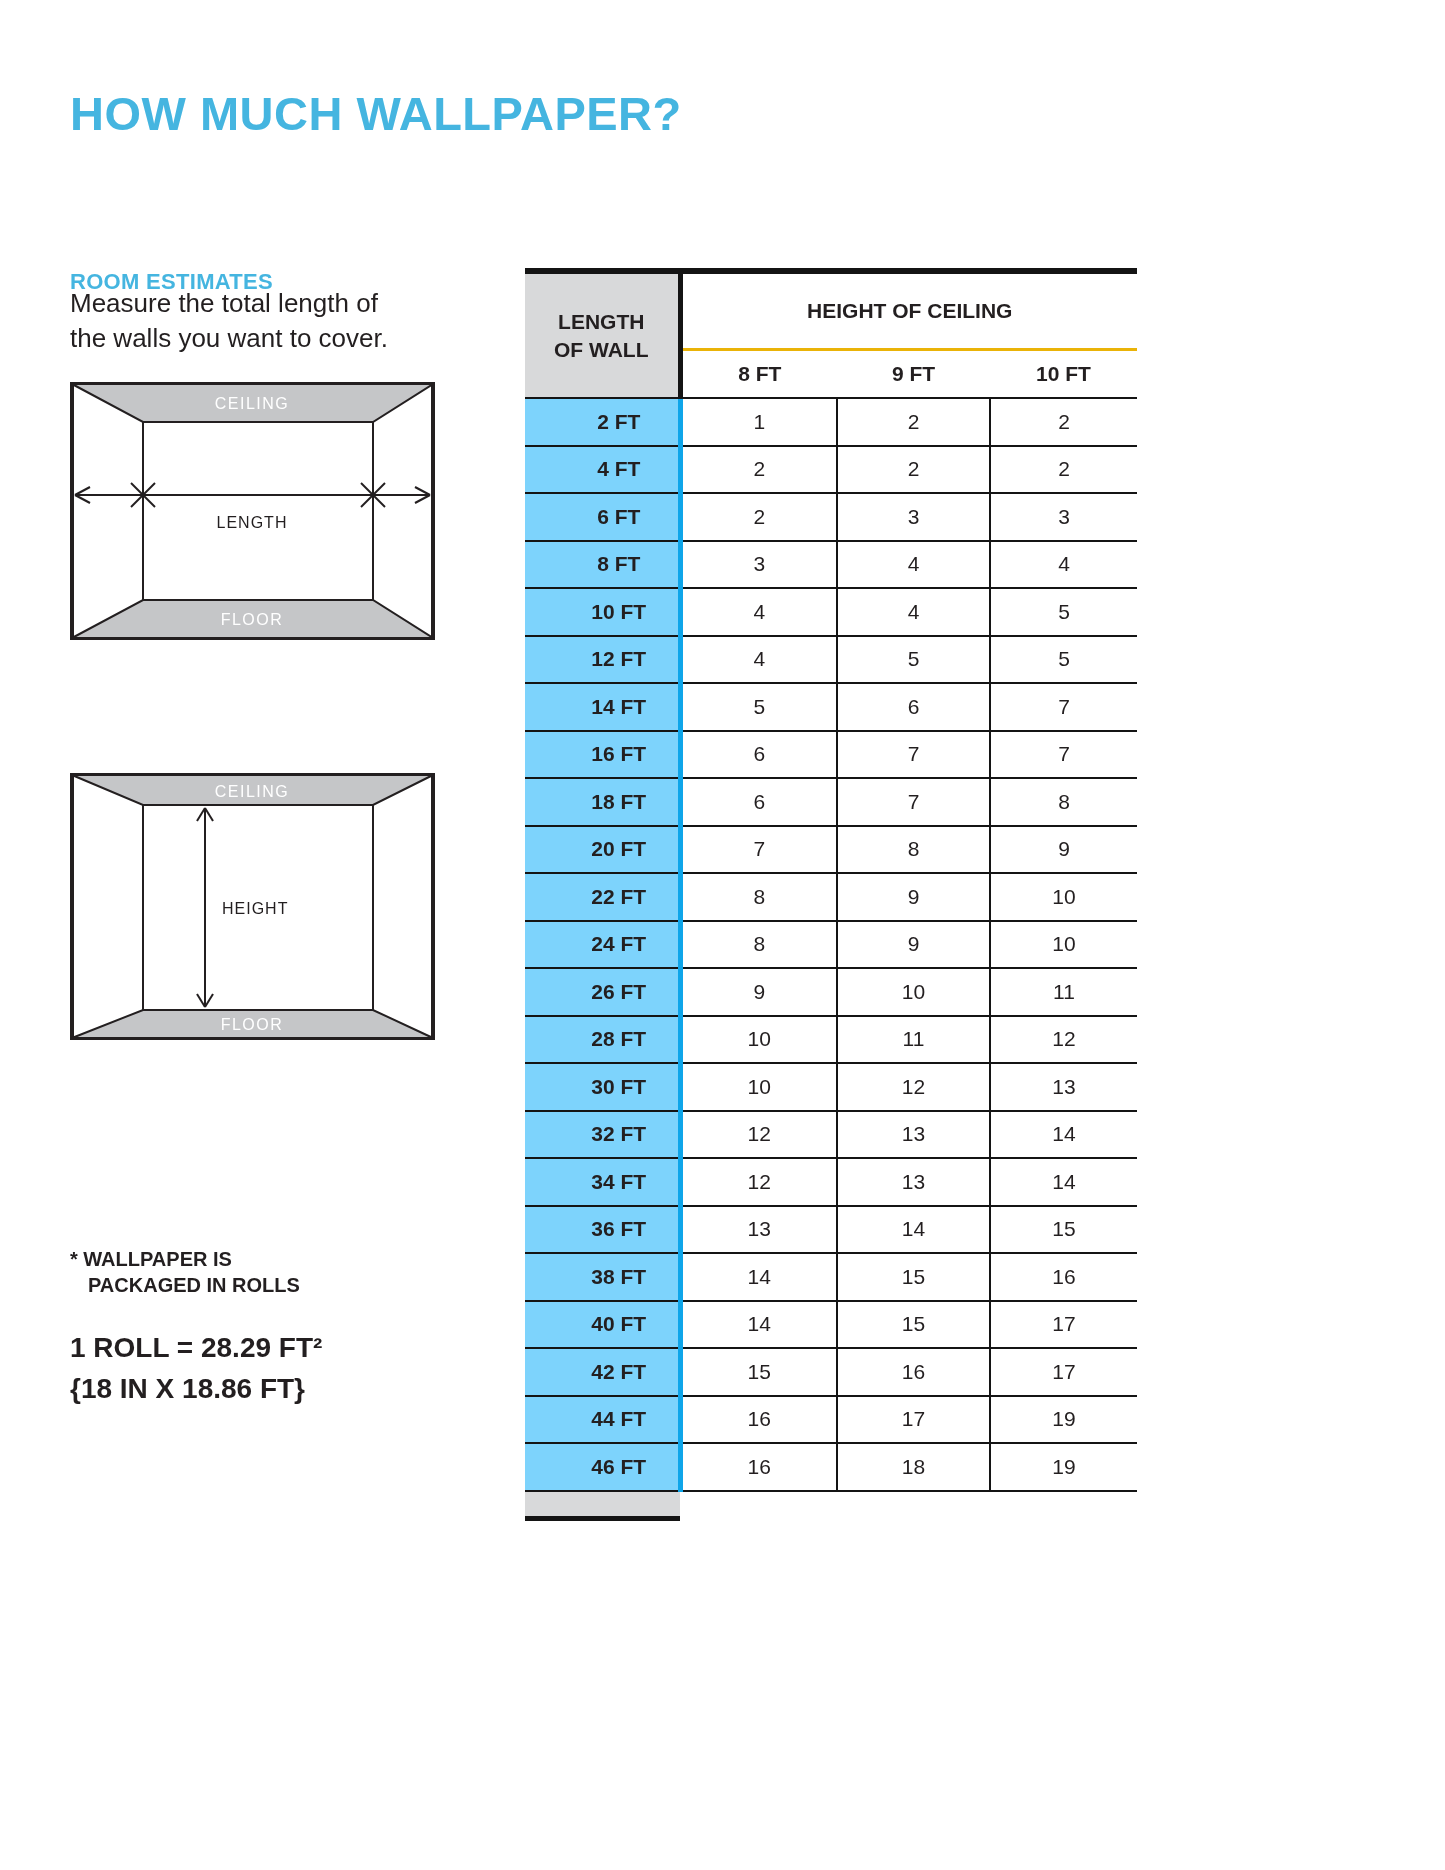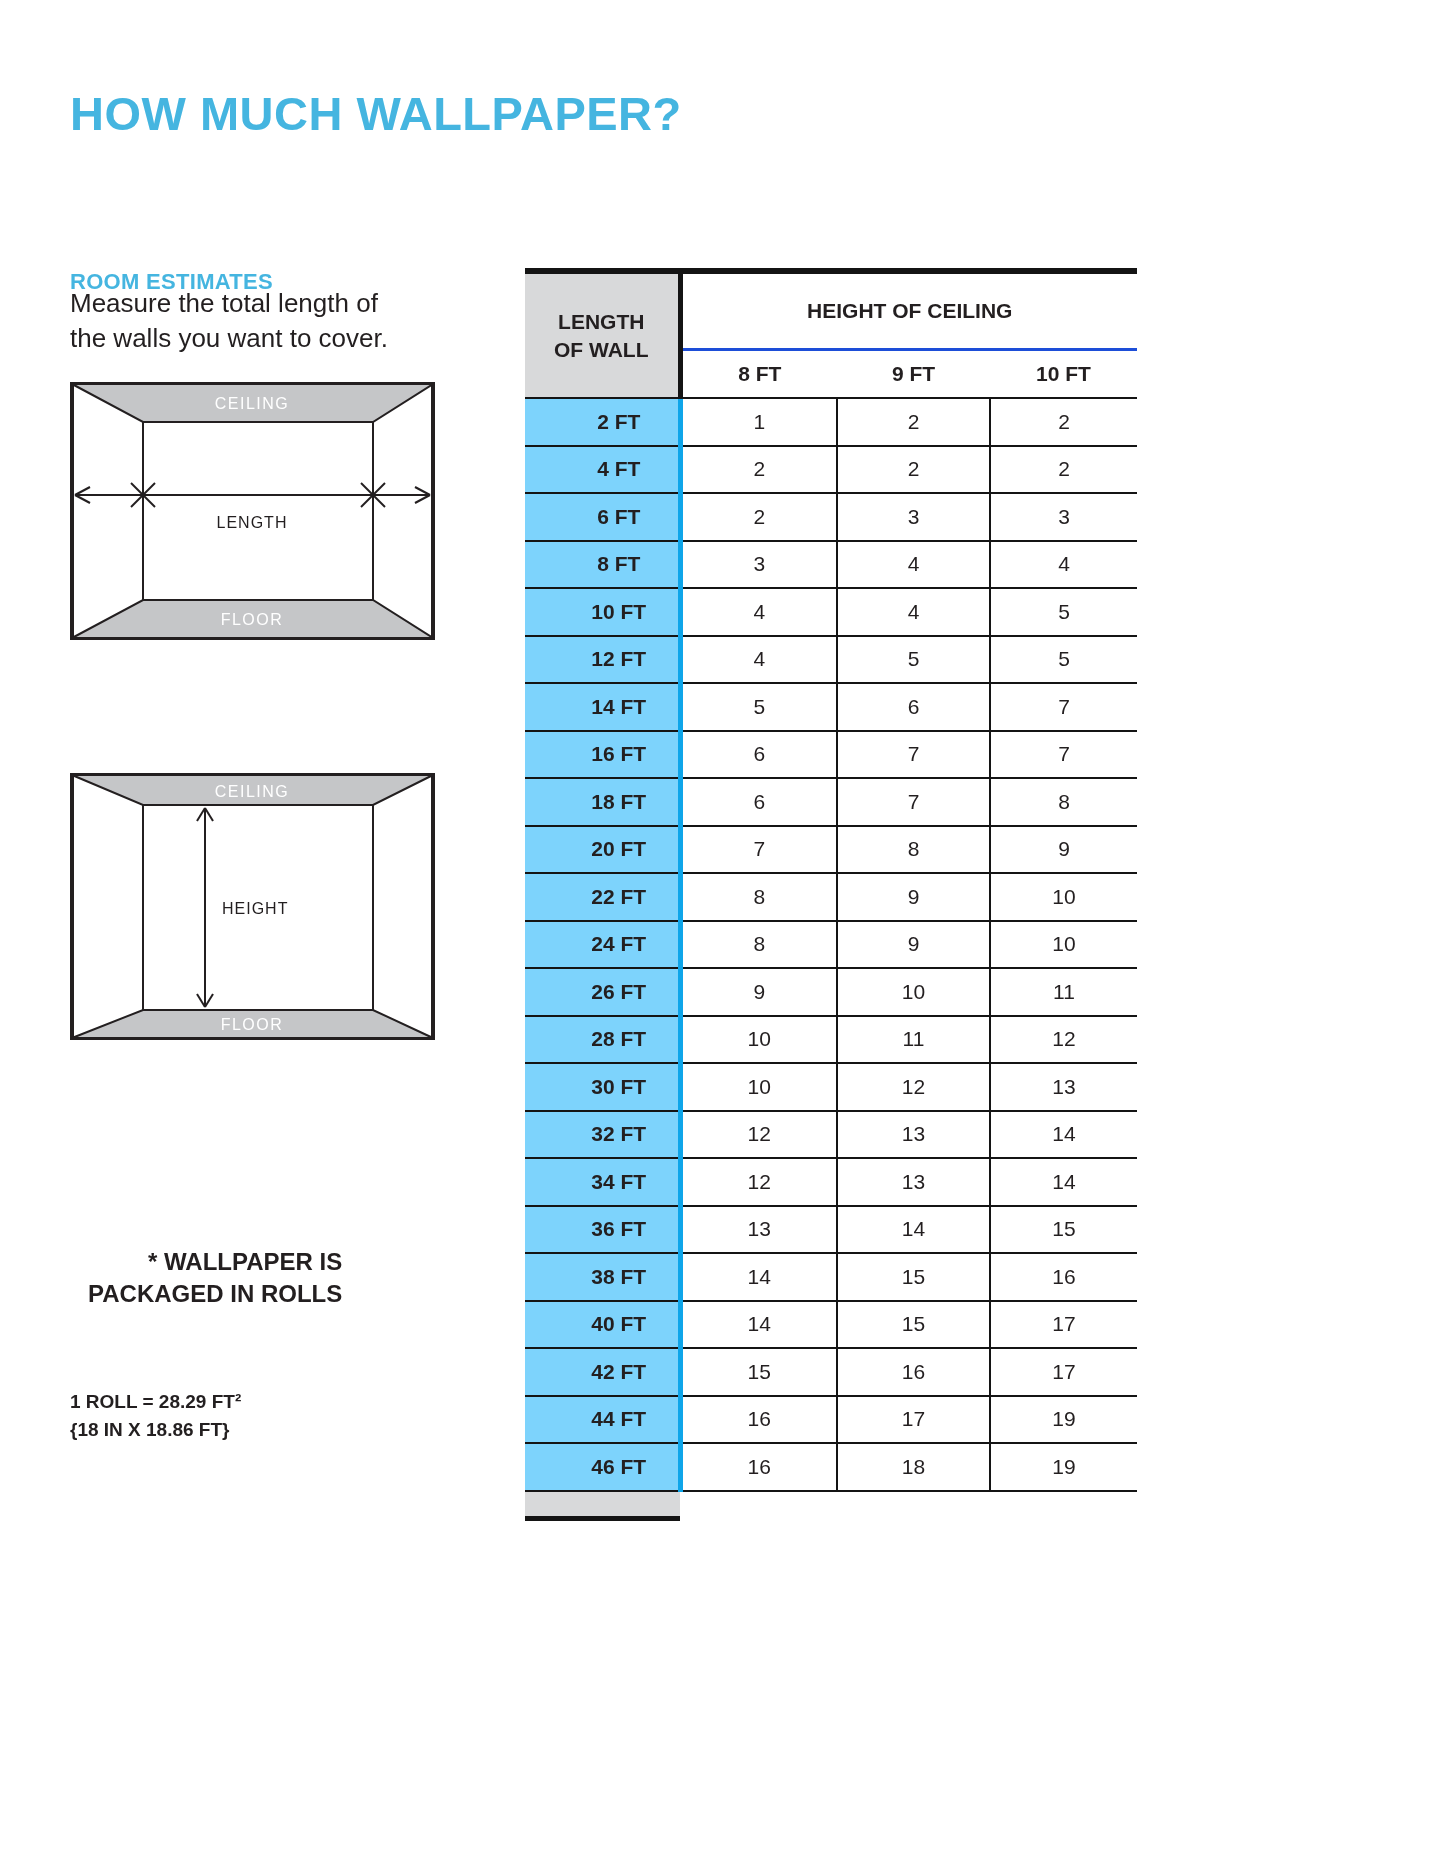--- a/index.html
+++ b/index.html
@@ -23,41 +23,41 @@
   .step1 { top:286px; }
   .step2 { top:680px; }
   .step3 { top:1072px; }
   .diagram { position:absolute; left:70px; }
   .diagram1 { top:382px; }
   .diagram2 { top:773px; }
   .diagram text { font-family:"Liberation Sans", sans-serif; }
   .dia-band-label { fill:#ffffff; font-size:16px; letter-spacing:1.5px; }
   .dia-measure-label { fill:#231f20; font-size:16px; letter-spacing:1px; }
   .footnote {
-    position:absolute; left:70px; top:1246px; font-size:24px; font-weight:700; line-height:1.32;text-align:right;
+    position:absolute; left:70px; top:1246px; font-size:20px; font-weight:700; line-height:1.32;
   }
   .footnote .indent { padding-left:18px; }
   .roll-info {
-    position:absolute; left:70px; top:1388px; font-size:19px; font-weight:700; line-height:1.45;
+    position:absolute; left:70px; top:1328px; font-size:28px; font-weight:700; line-height:1.45;
   }
   
   .table-wrap { position:absolute; left:525px; top:268px; }
   table.rolls-table {
     border-collapse:collapse; table-layout:fixed; width:612px;
     border-top:6px solid #141414;
   }
   table.rolls-table th, table.rolls-table td {
     padding:0; text-align:center; vertical-align:middle; font-size:21px; color:#231f20;
   }
   th.len-head {
     background:#d8d9da; font-weight:700; font-size:22px; white-space:pre-line; line-height:1.3;
     border-right:5px solid #141414; border-bottom:2px solid #141414;
   }
   th.group-head {
-    font-weight:700; font-size:22px; height:74px; border-bottom:3px solid #1d4ed8; background:#ffffff;
+    font-weight:700; font-size:22px; height:74px; border-bottom:3px solid #eab308; background:#ffffff;
   }
   th.sub-head {
     font-weight:700; height:46px; border-bottom:2px solid #141414; background:#ffffff;
   }
   tbody th.len-cell {
     background:#7dd3fc; font-weight:700; height:45.5px;
     border-right:5px solid #0ea5e9; border-bottom:2px solid #141414;padding-left:35px;
   }
   tbody td {
     height:45.5px; background:#ffffff;

